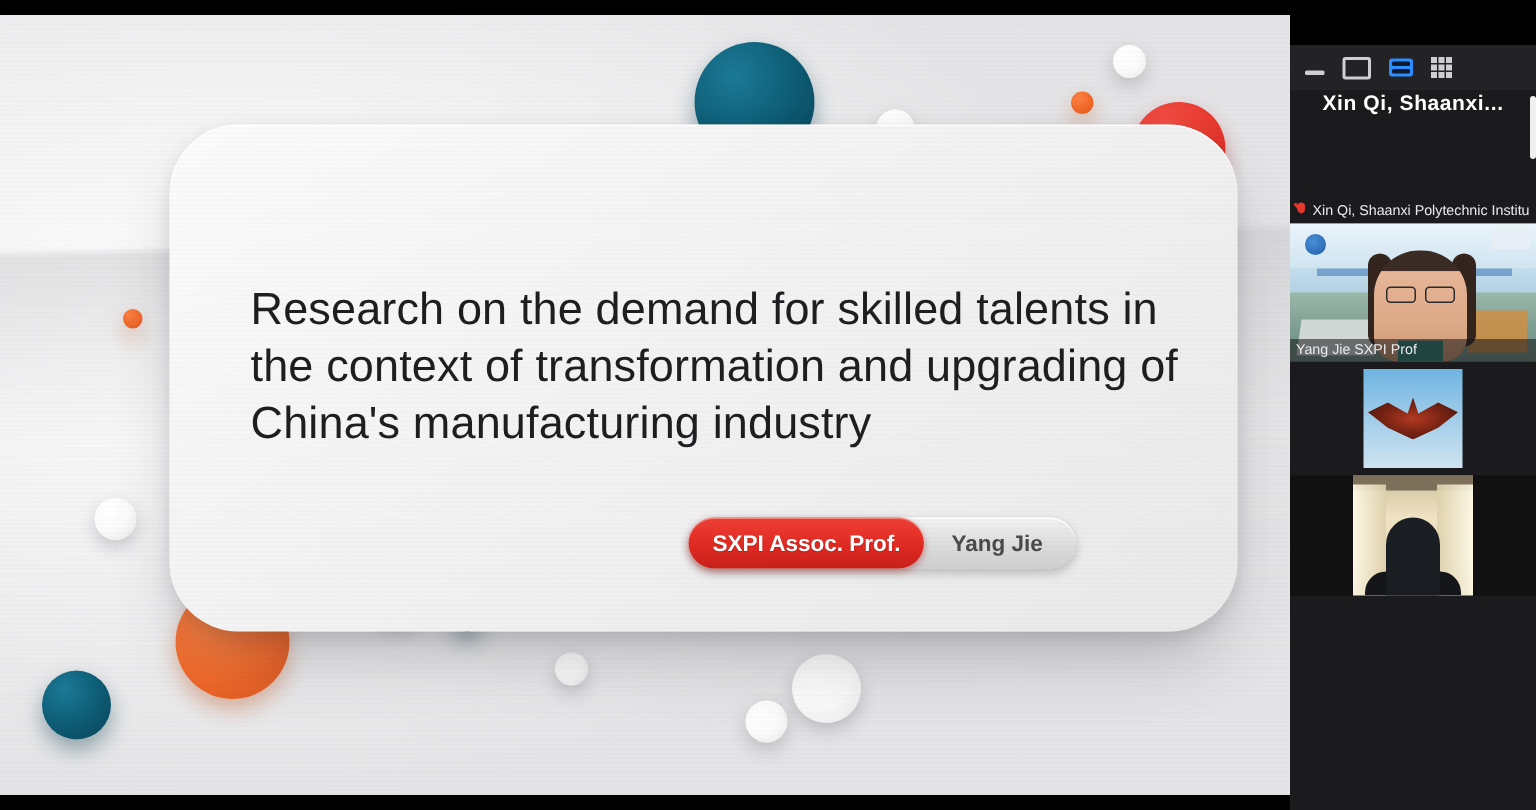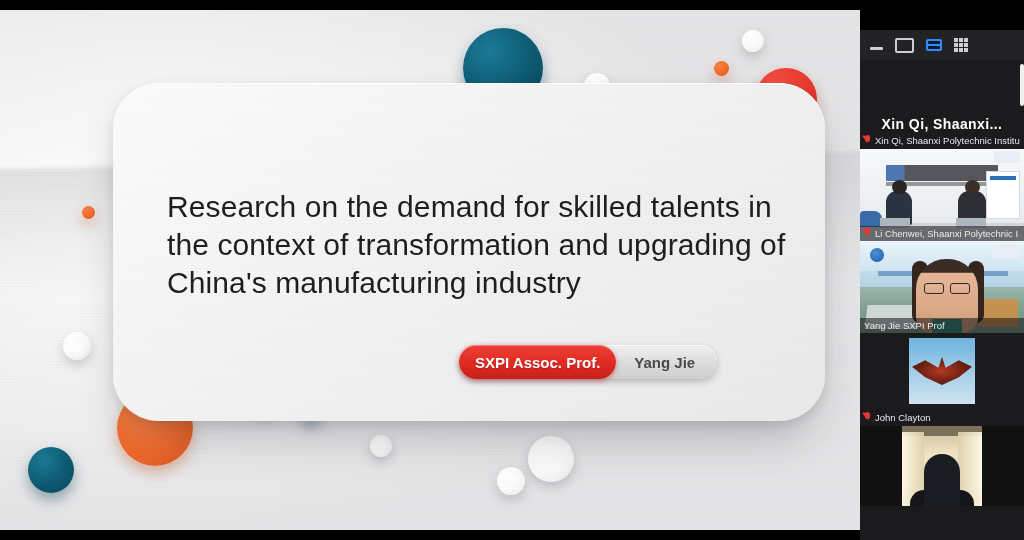--- a/index.html
+++ b/index.html
@@ -55,21 +55,21 @@
   .panel-toolbar{position:relative;height:30px;background:#232326;display:flex;align-items:center;gap:12px;padding-left:10px;}
   .tb-ico{display:flex;align-items:center;justify-content:center;cursor:default;}
   .ico-min{width:13px;height:3px;background:#cfcfd2;border-radius:1px;margin-top:6px;}
   .ico-speaker{width:15px;height:11px;border:2px solid #cfcfd2;border-radius:2px;}
   .ico-side{width:16px;height:12px;background:#2d8cff;border-radius:2px;position:relative;}
   .ico-side::before{content:"";position:absolute;left:2px;top:2px;width:12px;height:3px;background:#0b1a2e;border-radius:1px;}
   .ico-side::after{content:"";position:absolute;left:2px;top:7px;width:12px;height:3px;background:#0b1a2e;border-radius:1px;}
   .ico-grid{width:14px;height:14px;display:grid;grid-template-columns:repeat(3,1fr);grid-template-rows:repeat(3,1fr);gap:1.5px;}
   .ico-grid i{background:#cfcfd2;display:block;}
 
-  .panel-head{height:72px;display:flex;align-items:flex-end;justify-content:center;background:#1b1b1e;}
+  .panel-head{height:72px;display:flex;align-items:flex-start;justify-content:center;background:#1b1b1e;}
   .panel-head-txt{color:#ffffff;font-size:14px;font-weight:700;letter-spacing:.4px;white-space:nowrap;}
 
   .plist{position:relative;}
   .pitem{position:relative;width:164px;}
   .pname{position:absolute;left:0;bottom:0;width:164px;height:15px;display:flex;align-items:center;
          gap:4px;padding-left:4px;box-sizing:border-box;color:#e9e9ec;font-size:9.5px;white-space:nowrap;overflow:hidden;
          background:rgba(20,20,22,0.55);}
   .pname.dark{background:#1b1b1e;position:relative;height:17px;}
   .mic{flex:0 0 auto;width:7px;height:11px;position:relative;}
   .mic::before{content:"";position:absolute;left:1px;top:0;width:5px;height:7px;border-radius:2.5px;background:#e5392e;}
@@ -207,41 +207,20 @@
 
     <div class="plist">
 
       <div class="pitem">
         <div class="pname dark">
           <span class="mic"></span>
           <span>Xin Qi, Shaanxi Polytechnic Institu</span>
         </div>
       </div>
 
-      <div class="pitem">
-        <div class="vid v1">
-          <div class="wall"></div>
-          <div class="logo"></div>
-          <div class="logo2"></div>
-          <div class="badge"></div>
-          <div class="poster">
-              <i></i>
-            </div>
-          <div class="desk"></div>
-          <div class="chair"></div>
-          <div class="p1"></div>
-          <div class="p2"></div>
-          <div class="lap1"></div>
-          <div class="lap2"></div>
-          <div class="pname">
-            <span class="mic"></span>
-            <span>Li Chenwei, Shaanxi Polytechnic I</span>
-          </div>
-        </div>
-      </div>
 
       <div class="pitem">
         <div class="vid v2">
           <div class="band"></div>
           <div class="logo"></div>
           <div class="badge"></div>
           <div class="t1"></div>
           <div class="t2"></div>
           <div class="factory"></div>
           <div class="mach"></div>
@@ -259,24 +238,20 @@
           </div>
         </div>
       </div>
 
       <div class="pitem">
         <div class="avatar-wrap">
           <div class="avatar">
             <div class="bird"></div>
           </div>
         </div>
-        <div class="pname dark">
-          <span class="mic"></span>
-          <span>John Clayton</span>
-        </div>
       </div>
 
       <div class="pitem">
         <div class="vid3">
           <div class="inner">
             <div class="ceil"></div>
             <div class="curtainL"></div>
             <div class="curtainR"></div>
             <div class="shoulder"></div>
             <div class="head"></div>

